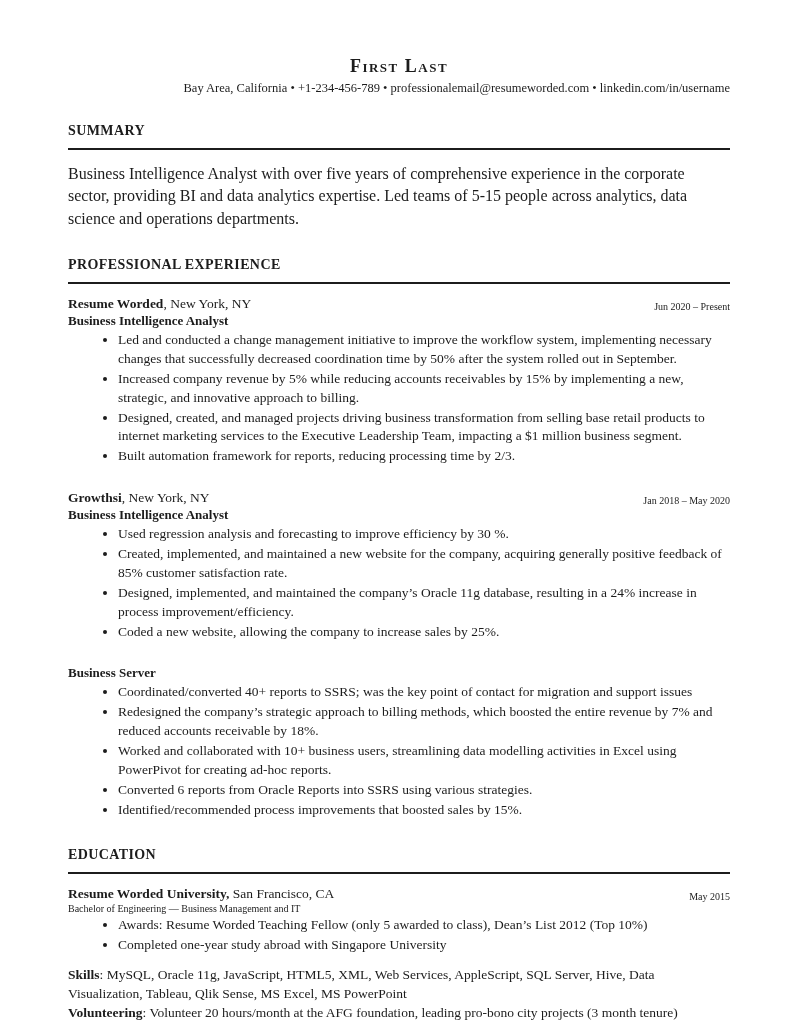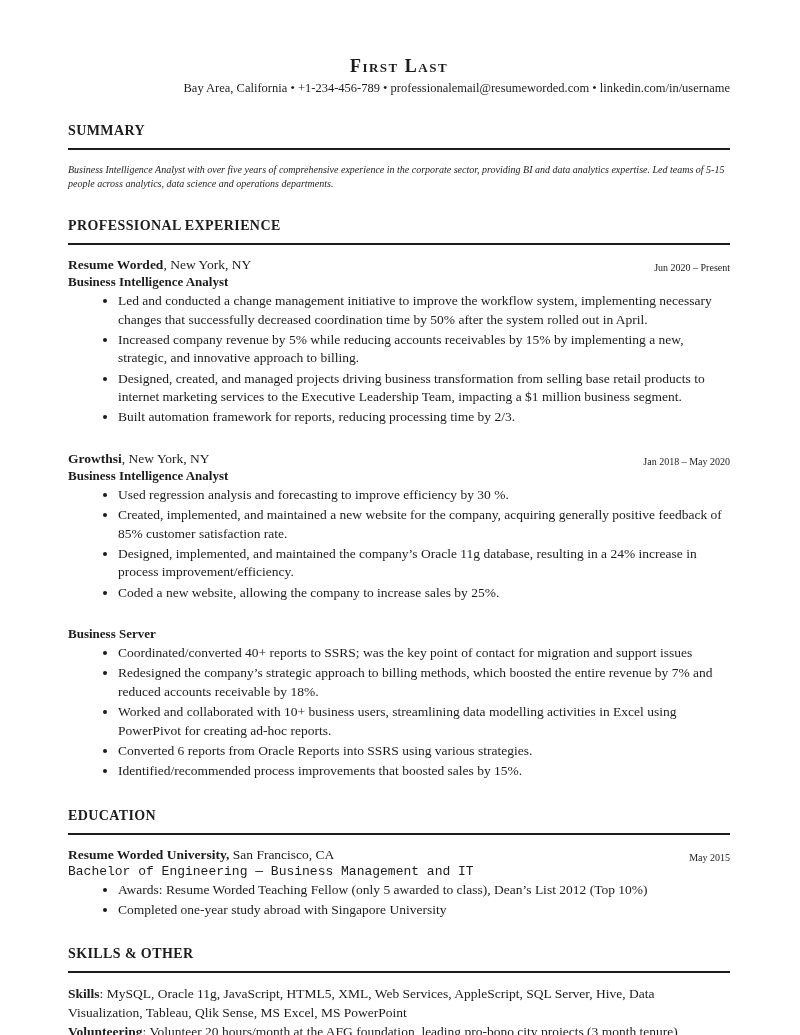--- a/index.html
+++ b/index.html
@@ -38,23 +38,22 @@
   .section-title {
     margin: 27px 0 0 0;
     font-size: 14px;
     font-weight: bold;
     letter-spacing: 0.4px;
     border-bottom: 2px solid #1c1c1c;
     padding-bottom: 9px;
   }
   .summary-text {
     margin: 13px 0 0 0;
-    font-size: 10px;
+    font-size: 16px;
     line-height: 1.4;
-    font-style: italic;
   }
   
   .job { margin-top: 12px; }
   .job + .job { margin-top: 24px; }
   .job-head {
     display: flex;
     justify-content: space-between;
     align-items: flex-end;
     font-size: 13.5px;
   }
@@ -101,21 +100,21 @@
   <section>
     <h2 class="section-title">PROFESSIONAL EXPERIENCE</h2>
 
     <div class="job">
       <div class="job-head">
         <div><span class="bold">Resume Worded</span><span>, New York, NY</span></div>
         <div class="dates">Jun 2020 – Present</div>
       </div>
       <div class="role">Business Intelligence Analyst</div>
       <ul class="bullets">
-        <li>Led and conducted a change management initiative to improve the workflow system, implementing necessary changes that successfully decreased coordination time by 50% after the system rolled out in April.</li>
+        <li>Led and conducted a change management initiative to improve the workflow system, implementing necessary changes that successfully decreased coordination time by 50% after the system rolled out in September.</li>
         <li>Increased company revenue by 5% while reducing accounts receivables by 15% by implementing a new, strategic, and innovative approach to billing.</li>
         <li>Designed, created, and managed projects driving business transformation from selling base retail products to internet marketing services to the Executive Leadership Team, impacting a $1 million business segment.</li>
         <li>Built automation framework for reports, reducing processing time by 2/3.</li>
       </ul>
     </div>
 
     <div class="job">
       <div class="job-head">
         <div><span class="bold">Growthsi</span><span>, New York, NY</span></div>
         <div class="dates">Jan 2018 – May 2020</div>
@@ -141,27 +140,26 @@
     </div>
   </section>
 
   <section>
     <h2 class="section-title">EDUCATION</h2>
     <div class="job">
       <div class="job-head">
         <div><span class="bold">Resume Worded University,</span><span> San Francisco, CA</span></div>
         <div class="dates">May 2015</div>
       </div>
-      <div style="font-size:13px; margin-top:1px;font-family:Liberation Mono, monospace;">Bachelor of Engineering — Business Management and IT</div>
+      <div style="font-size:10px; margin-top:1px;">Bachelor of Engineering — Business Management and IT</div>
       <ul class="bullets">
         <li>Awards: Resume Worded Teaching Fellow (only 5 awarded to class), Dean’s List 2012 (Top 10%)</li>
         <li>Completed one-year study abroad with Singapore University</li>
       </ul>
     </div>
   </section>
 
   <section>
-    <h2 class="section-title">SKILLS &amp; OTHER</h2>
     <p class="skills-line"><span class="bold">Skills</span><span>: MySQL, Oracle 11g, JavaScript, HTML5, XML, Web Services, AppleScript, SQL Server, Hive, Data Visualization, Tableau, Qlik Sense, MS Excel, MS PowerPoint</span></p>
     <p class="skills-line"><span class="bold">Volunteering</span><span>: Volunteer 20 hours/month at the AFG foundation, leading pro-bono city projects (3 month tenure)</span></p>
   </section>
 
 </div>
 
 </body></html>

